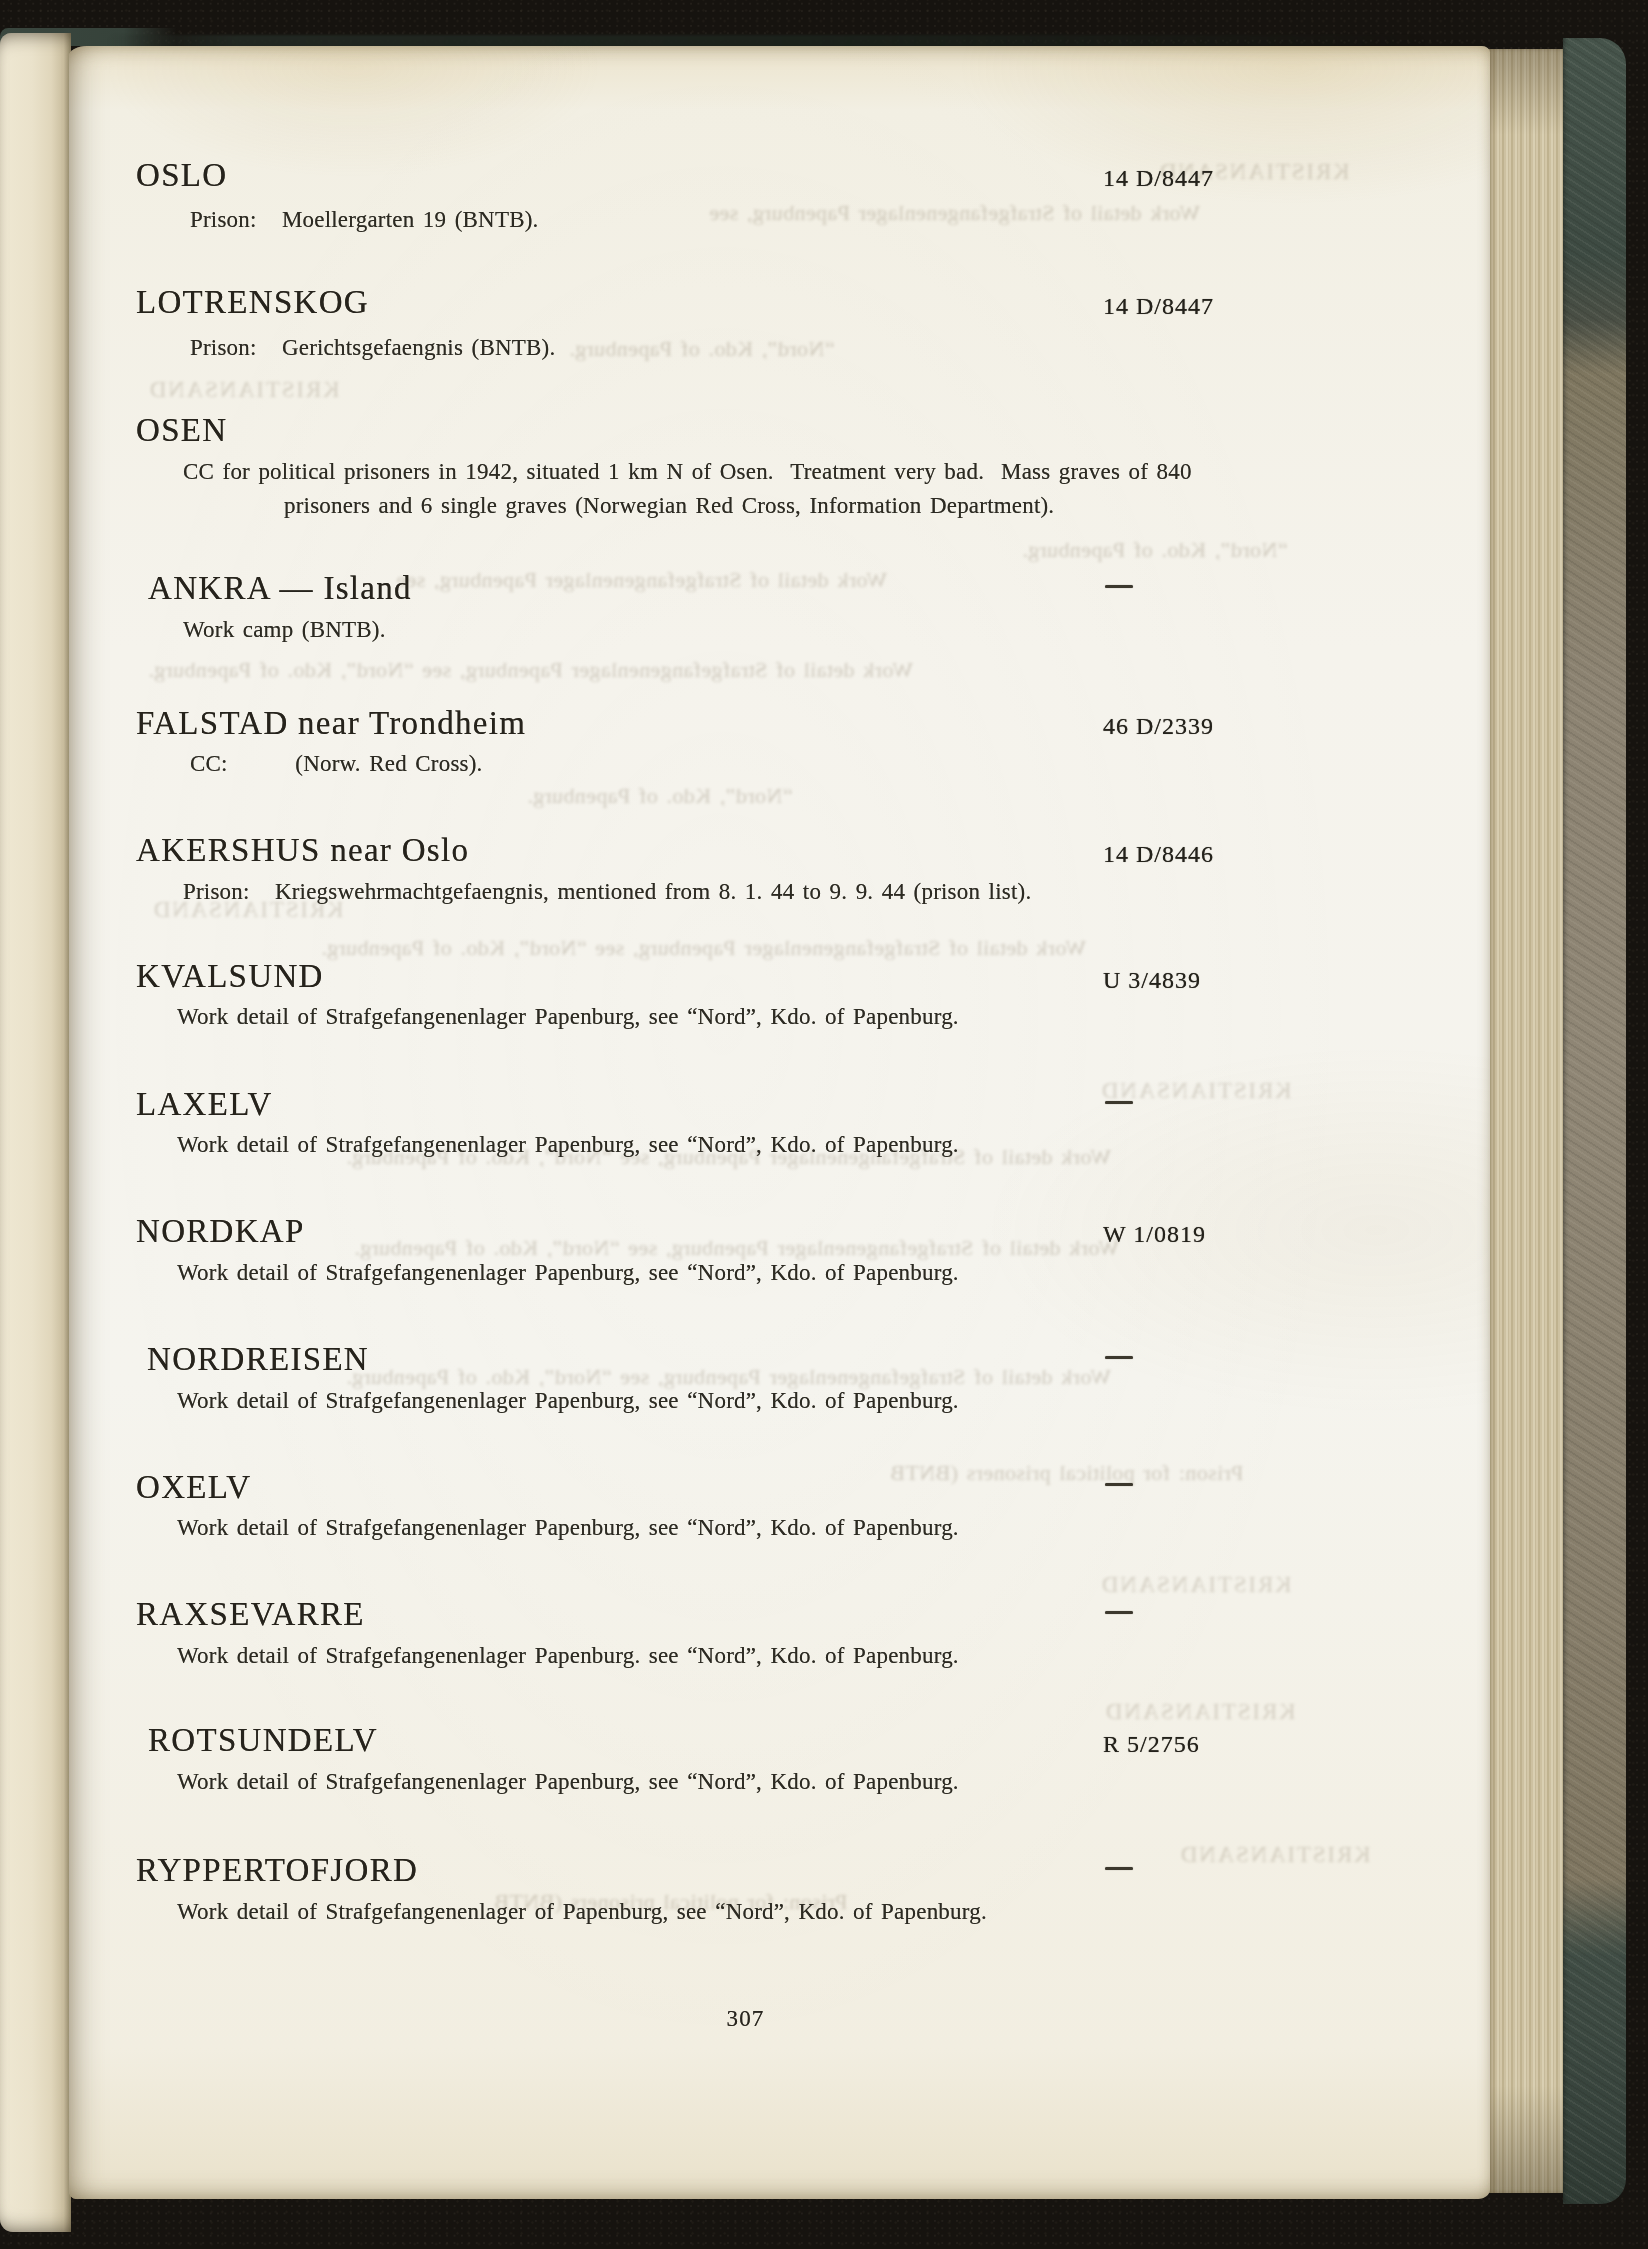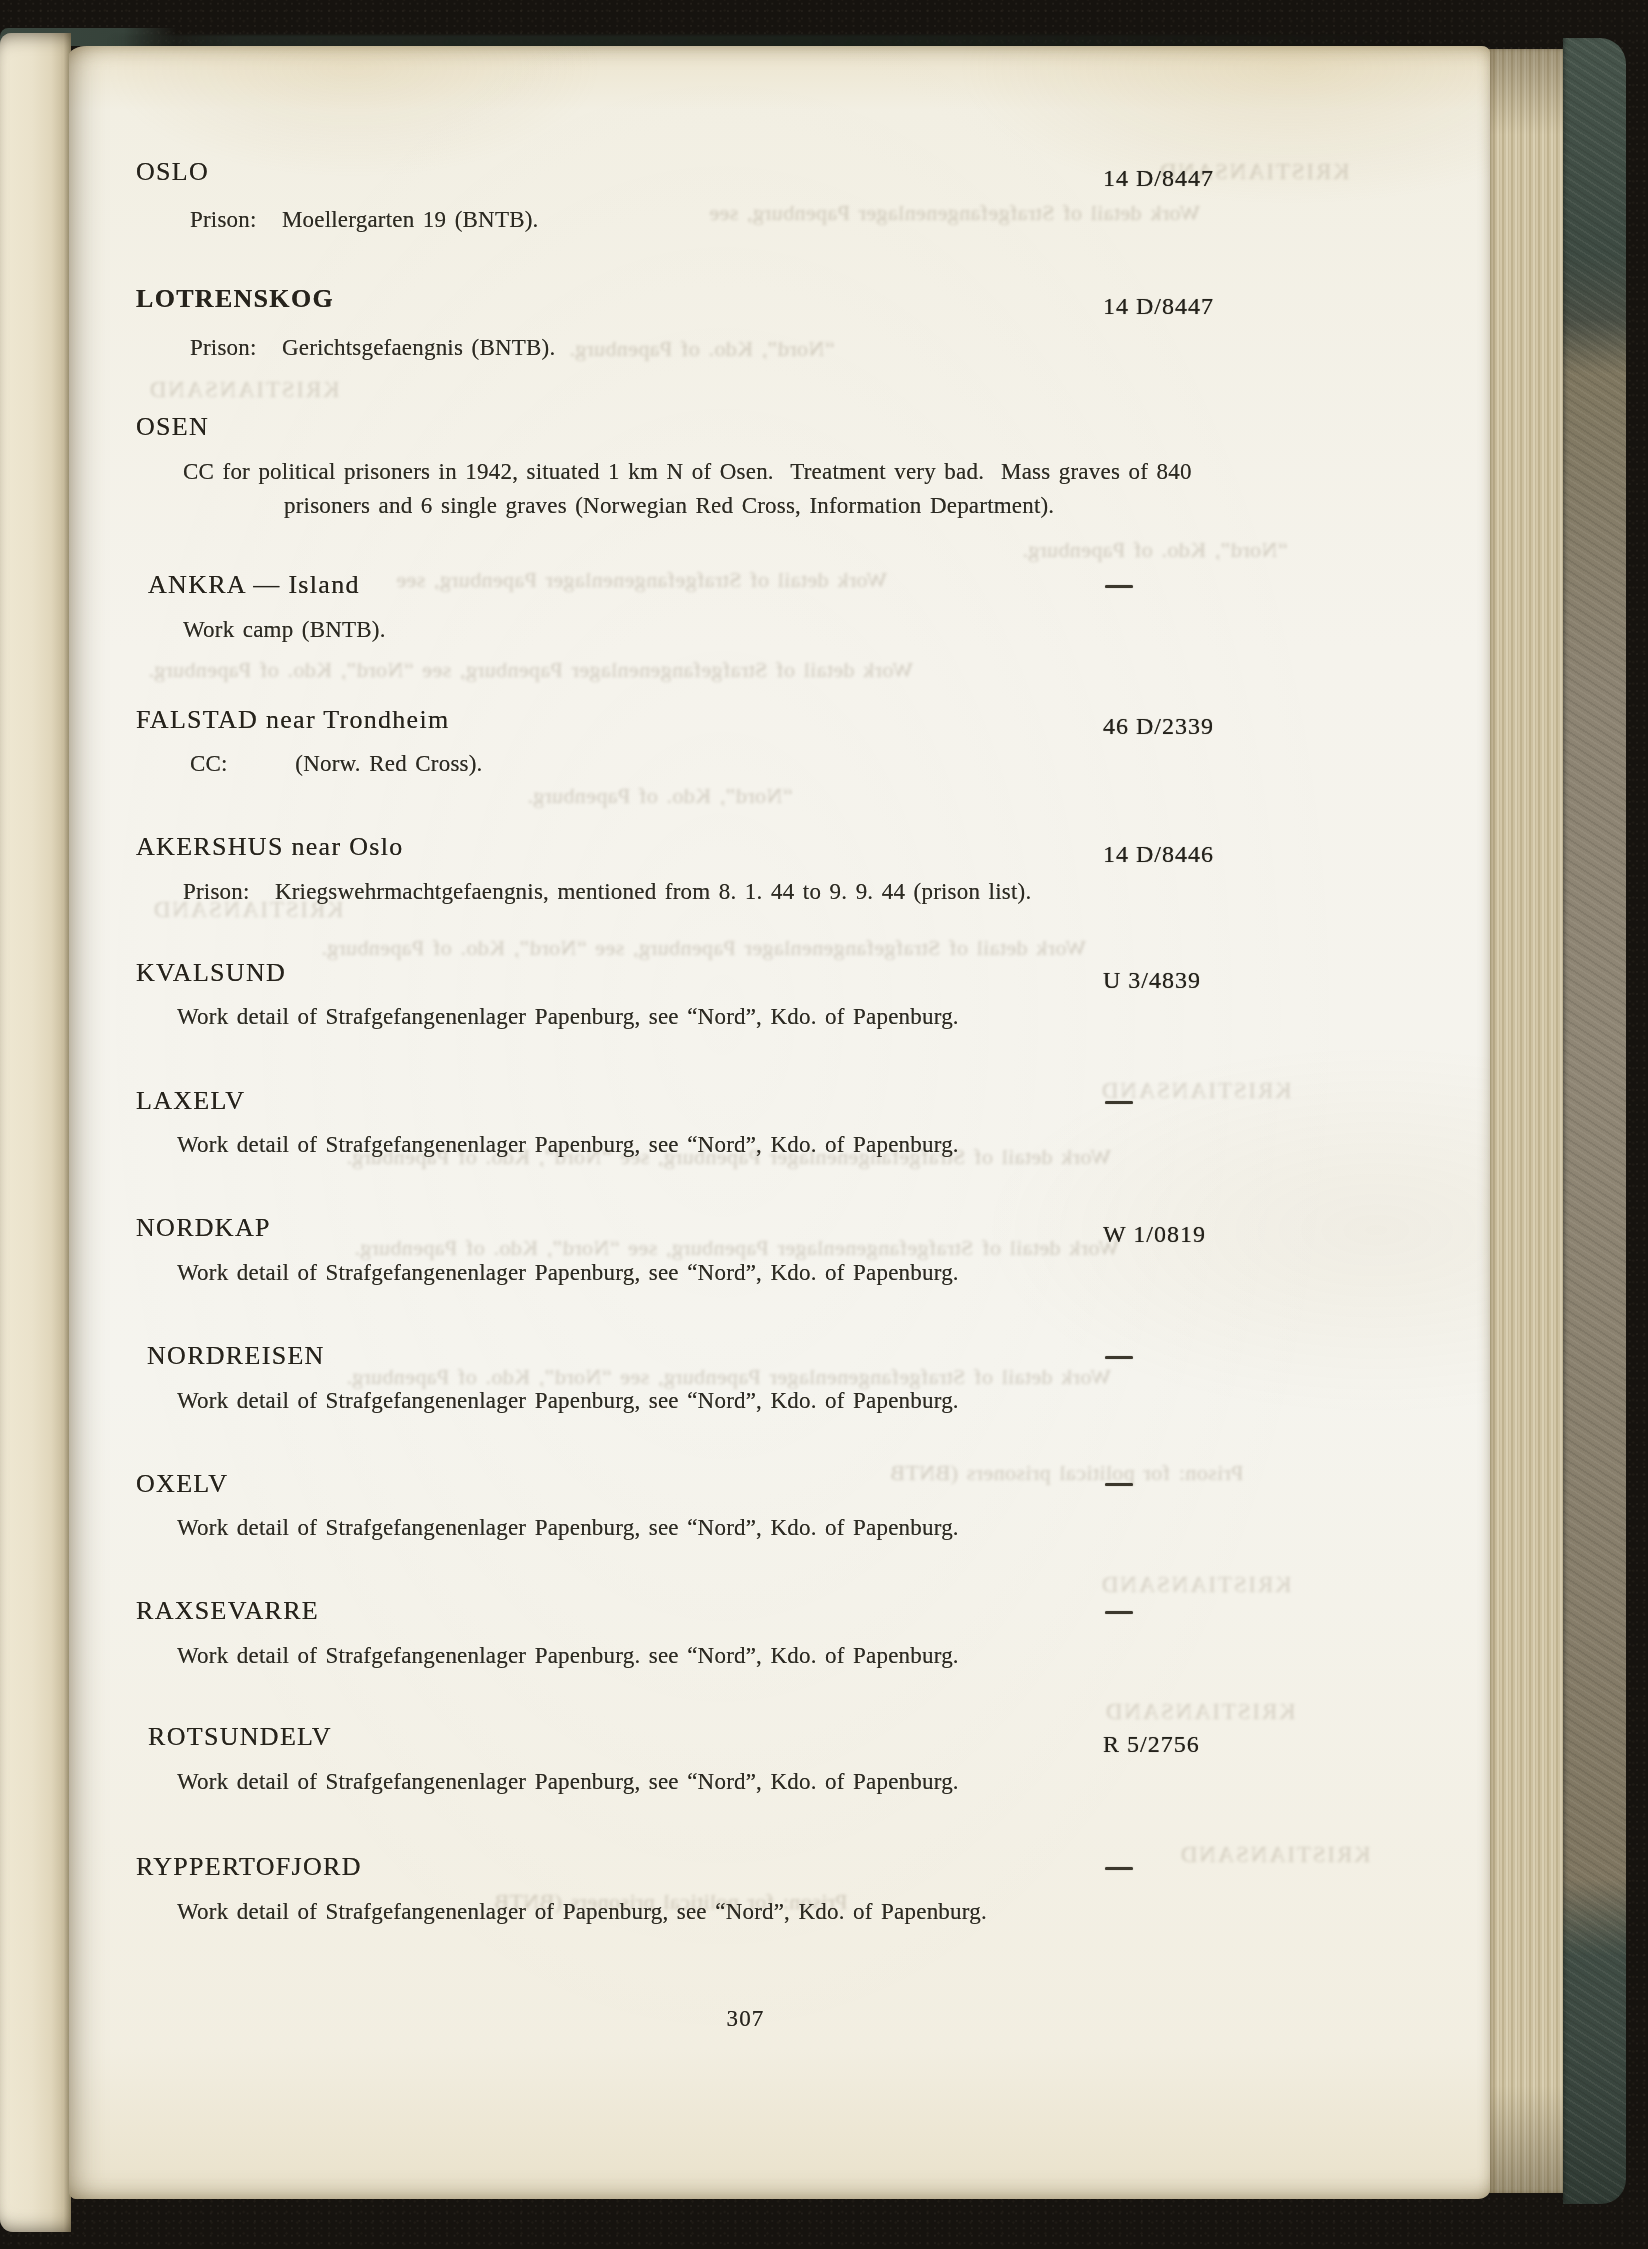--- a/index.html
+++ b/index.html
@@ -57,21 +57,21 @@
       linear-gradient(180deg,#46544b 0,#3d4a42 10%,#4a4f45 13%,#7e765f 15.5%,#8c8372 30%,#8f8675 48%,#867d6a 72%,#7e7560 85%,#404d45 88.5%,#37433c 96%,#2f3a33 100%);
     box-shadow:inset 3.3px 0 5px -2.5px rgba(20,24,20,.6);
   }
   .cover-top-sliver{
     position:absolute;left:0;top:28px;width:177px;height:18px;
     background:linear-gradient(90deg,#3a473f 0,#36423a 70%,rgba(54,66,58,0) 100%);
     border-radius:8.2px 0 0 1.6px;filter:blur(0.4px);
   }
   .text-layer{position:absolute;inset:0;}
   .entry-name{
-    position:absolute;left:136px;font-size:26px;line-height:1.15;color:#26231c;
+    position:absolute;left:136px;font-size:33px;line-height:1.15;color:#26231c;
     letter-spacing:1.3px;white-space:pre;text-shadow:0 0 0.5px rgba(42,37,26,.75);
   }
   .entry-code{
     position:absolute;left:1103px;font-size:24px;color:#24221b;letter-spacing:1px;
     white-space:pre;text-shadow:0 0 0.7px rgba(36,34,27,.8);
   }
   .entry-dash{
     position:absolute;left:1105px;width:28px;height:3.3px;background:#3c382d;border-radius:1.6px;
     box-shadow:0 0 0.8px rgba(60,56,45,.8);
   }
@@ -119,21 +119,21 @@
         <div class="ghost" style="left: 890px; top: 1460px;">Prison: for political prisoners (BNTB</div>
         <div class="ghost caps" style="left: 1100px; top: 1572px;">KRISTIANSAND</div>
         <div class="ghost caps" style="left: 1104px; top: 1699px;">KRISTIANSAND</div>
         <div class="ghost caps" style="left: 1179px; top: 1842px;">KRISTIANSAND</div>
         <div class="ghost" style="left: 494px; top: 1889px;">Prison: for political prisoners (BNTB</div>
       </div>
     <div id="entries">
         <div class="entry-name" style="top: 157px;">OSLO</div>
         <div class="entry-code" style="top: 165px;">14 D/8447</div>
         <div class="entry-detail" style="left: 190px; top: 204px; text-align: center;">Prison:   Moellergarten 19 (BNTB).</div>
-        <div class="entry-name" style="top: 284px; font-weight: bold;">LOTRENSKOG</div>
+        <div class="entry-name" style="top: 284px;">LOTRENSKOG</div>
         <div class="entry-code" style="top: 293px;">14 D/8447</div>
         <div class="entry-detail" style="left: 190px; top: 332px;">Prison:   Gerichtsgefaengnis (BNTB).</div>
         <div class="entry-name" style="top: 412px;">OSEN</div>
         <div class="entry-detail" style="left: 183px; top: 456px;">CC for political prisoners in 1942, situated 1 km N of Osen.  Treatment very bad.  Mass graves of 840</div>
         <div class="entry-detail" style="left: 284px; top: 490px;">prisoners and 6 single graves (Norwegian Red Cross, Information Department).</div>
         <div class="entry-name" style="top: 570px; margin-left: 12px;">ANKRA — Island</div>
         <div class="entry-dash" style="top: 585px;"></div>
         <div class="entry-detail" style="left: 183px; top: 614px;">Work camp (BNTB).</div>
         <div class="entry-name" style="top: 705px;">FALSTAD near Trondheim</div>
         <div class="entry-code" style="top: 713px; font-family: Liberation Serif, serif;">46 D/2339</div>

